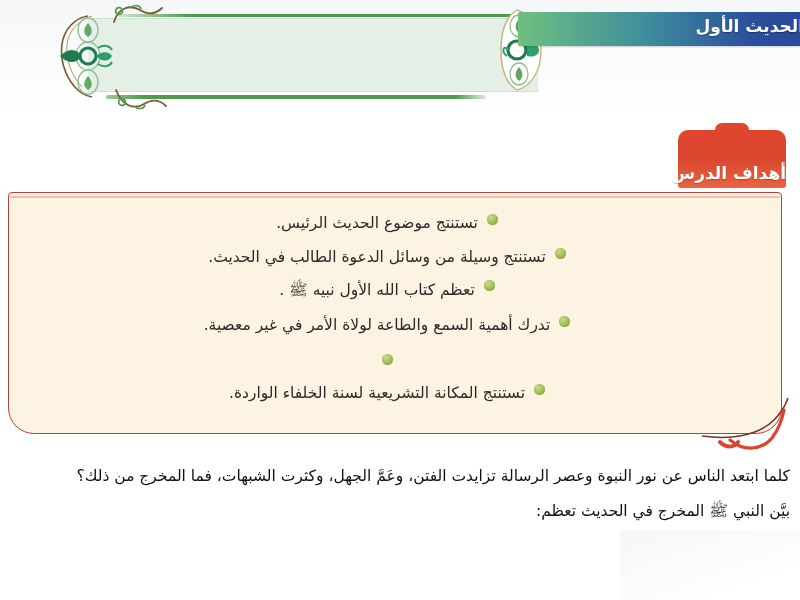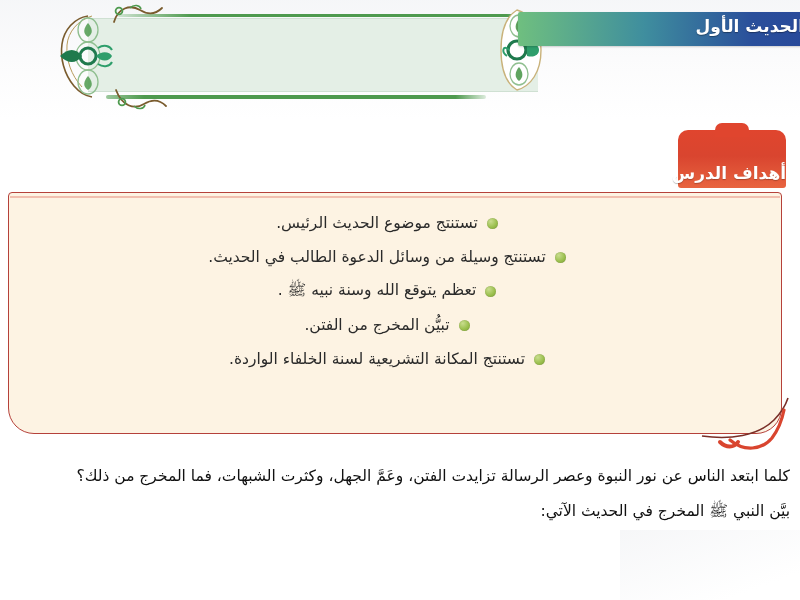--- a/index.html
+++ b/index.html
@@ -115,21 +115,21 @@
   .obj-item{
     position:relative;
     display:flex;align-items:center;justify-content:flex-start;
     height:34px;
     padding-right:0;
     color:#2a2a2a;
     font-size:15.5px;
     white-space:nowrap;
   }
   .obj-row{
-    display:flex;align-items:center;gap:9px;
+    display:flex;gap:9px;
     margin-right:auto;margin-left:auto;
   }
   .bullet{
     flex:0 0 auto;
     width:11px;height:11px;border-radius:50%;
     background:radial-gradient(circle at 34% 30%,#c9dd8e 0%,#9cc04f 55%,#7aa036 100%);
     box-shadow:inset 0 0 1px rgba(0,0,0,.25);
     display:inline-block;
   }
   .obj-text{display:inline-block;}
@@ -223,35 +223,40 @@
     </li>
     <li class="obj-item">
       <span class="obj-row">
         <span class="bullet"></span>
         <span class="obj-text">تستنتج وسيلة من وسائل الدعوة الطالب في الحديث.</span>
       </span>
     </li>
     <li class="obj-item">
       <span class="obj-row">
         <span class="bullet"></span>
-        <span class="obj-text">تعظم يتوقع الله وسنة نبيه ﷺ .</span>
-      </span>
-    </li>
-    <li class="obj-item">
-      <span class="obj-row">
-        <span class="bullet"></span>
-        <span class="obj-text">تبيُّن المخرج من الفتن.</span>
+        <span class="obj-text">تعظم كتاب الله الأول نبيه ﷺ .</span>
+      </span>
+    </li>
+    <li class="obj-item">
+      <span class="obj-row">
+        <span class="bullet"></span>
+        <span class="obj-text">تدرك أهمية السمع والطاعة لولاة الأمر في غير معصية.</span>
+      </span>
+    </li>
+    <li class="obj-item">
+      <span class="obj-row">
+        <span class="bullet"></span>
       </span>
     </li>
     <li class="obj-item">
       <span class="obj-row">
         <span class="bullet"></span>
         <span class="obj-text">تستنتج المكانة التشريعية لسنة الخلفاء الواردة.</span>
       </span>
     </li>
   </ul>
 
   <div class="body-wrap">
     <div class="para">كلما ابتعد الناس عن نور النبوة وعصر الرسالة تزايدت الفتن، وعَمَّ الجهل، وكثرت الشبهات، فما المخرج من ذلك؟</div>
-    <div class="para para2">بيَّن النبي ﷺ المخرج في الحديث الآتي:</div>
+    <div class="para para2">بيَّن النبي ﷺ المخرج في الحديث تعظم:</div>
   </div>
 
 </div>
 
 </body></html>

